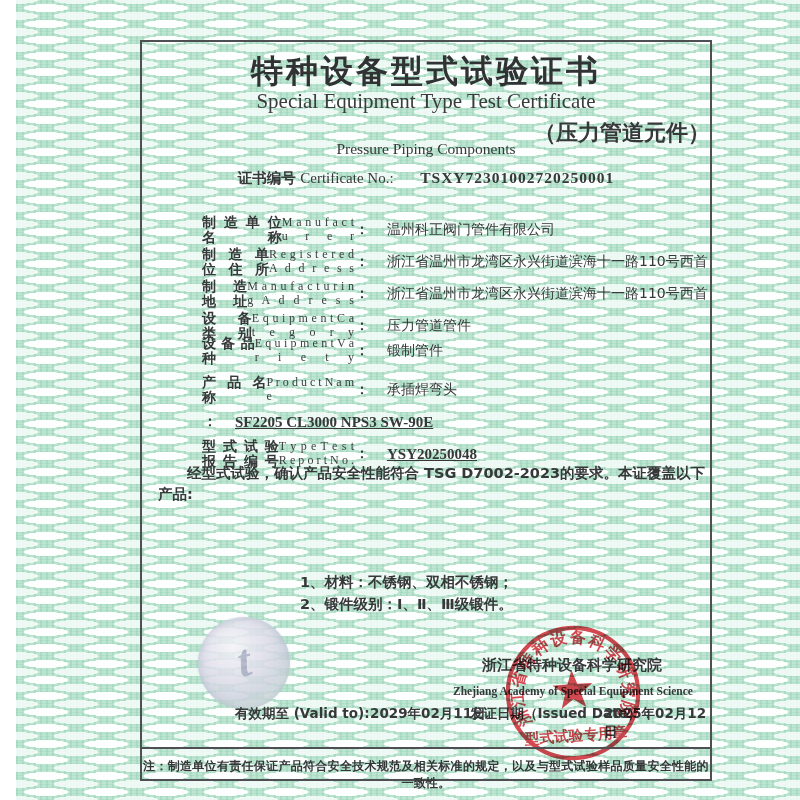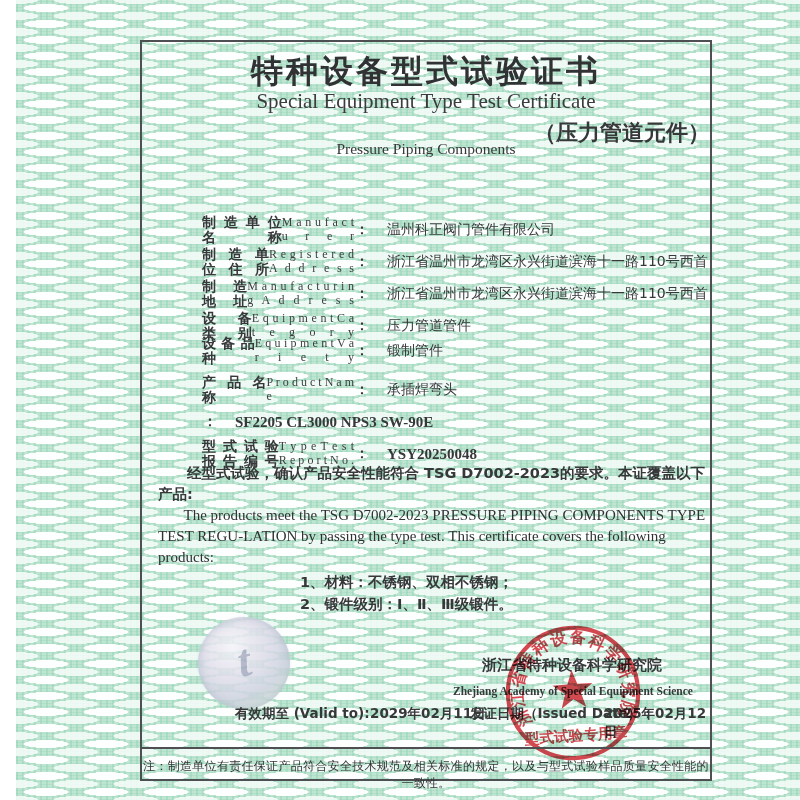--- a/index.html
+++ b/index.html
@@ -36,21 +36,21 @@
   .certline .cn{font-weight:bold;}
   .certline .en{font-family:"Liberation Serif","DejaVu Serif",serif;font-size:15px;}
   .certline .num{font-family:"Liberation Serif","DejaVu Serif",serif;font-weight:bold;font-size:15.5px;letter-spacing:1px;margin-left:22px;}
 
   .field-row{position:absolute;left:60px;display:flex;align-items:center;height:30px;}
   .flabel{width:152px;display:flex;flex-direction:row;justify-content:center;}
   .flabel .l-cn{display:block;text-align:justify;text-align-last:justify;font-size:14px;font-weight:bold;line-height:15px;white-space:normal;}
   .flabel .l-en{display:block;text-align:justify;text-align-last:justify;font-family:"Liberation Serif","DejaVu Serif",serif;font-size:12px;line-height:14px;color:#3c3e40;}
   .fcolon{font-size:14px;font-weight:bold;margin:0 4px 0 1px;}
   .fvalue{font-size:14px;font-weight:normal;white-space:nowrap;margin-left:14px;}
-  .fvalue.latin{font-family:"Liberation Serif","DejaVu Serif",serif;font-size:15px;font-weight:bold;}
+  .fvalue.latin{font-family:"Liberation Serif","DejaVu Serif",serif;font-size:15px;font-weight:bold;text-decoration:underline;}
 
   .statement{position:absolute;top:421px;left:16px;width:552px;}
   .st-cn{margin:0;text-indent:2em;font-size:14.5px;font-weight:bold;line-height:21px;}
   .st-en{margin:0;font-family:"Liberation Serif","DejaVu Serif",serif;font-size:15px;line-height:21px;text-indent:1.7em;color:#2f3133;}
 
   .products{position:absolute;top:529px;left:158px;}
   .products div{font-size:14.5px;font-weight:bold;line-height:22px;}
 
   .hologram{
     position:absolute;left:56px;top:575px;width:92px;height:92px;border-radius:50%;
@@ -68,33 +68,38 @@
 
   .dateline{position:absolute;top:663px;left:0;right:0;height:20px;font-size:13.5px;}
   .valid-label{position:absolute;left:93px;font-weight:bold;}
   .valid-value{position:absolute;left:228px;font-weight:bold;}
   .issued-label{position:absolute;left:328px;font-weight:bold;}
   .issued-value{position:absolute;left:462px;font-weight:bold;}
 
   .stamp{position:absolute;left:361px;top:581px;width:140px;height:140px;opacity:.88;mix-blend-mode:multiply;transform:rotate(-4deg);}
 
   .divider{position:absolute;left:-2px;right:-2px;top:705px;border-top:2px solid #4d4f52;}
-  .note{position:absolute;top:716px;left:0;right:0;text-align:center;font-size:12px;font-weight:normal;color:#333537;letter-spacing:.3px;}
+  .note{position:absolute;top:716px;left:0;right:0;text-align:center;font-size:12px;font-weight:bold;color:#333537;letter-spacing:.3px;}
 </style>
 </head>
 <body>
 
 <div class="page">
   <div class="frame">
 
     <div class="title-cn center">特种设备型式试验证书</div>
     <div class="title-en center serif">Special Equipment Type Test Certificate</div>
     <div class="sub-cn center">（压力管道元件）</div>
     <div class="sub-en center serif">Pressure Piping Components</div>
 
+    <div class="certline">
+      <span class="cn">证书编号</span>
+      <span class="en">Certificate No.:</span>
+      <span class="num">TSXY72301002720250001</span>
+    </div>
 
     <div class="field-row" style="top:173px">
       <div class="flabel">
         <span class="l-cn">制 造 单 位 名 称</span>
         <span class="l-en">M a n u f a c t u r e r</span>
       </div>
       <span class="fcolon">：</span>
       <span class="fvalue">温州科正阀门管件有限公司</span>
     </div>
     <div class="field-row" style="top:205px">
@@ -145,21 +150,20 @@
       <div class="flabel">
         <span class="l-cn">型 式 试 验 报 告 编 号</span>
         <span class="l-en">T y p e   T e s t   R e p o r t   N o .</span>
       </div>
       <span class="fcolon">：</span>
       <span class="fvalue latin">YSY20250048</span>
     </div>
 
     <div class="statement">
       <p class="st-cn">经型式试验，确认产品安全性能符合 TSG D7002-2023的要求。本证覆盖以下产品:</p>
-      <p class="st-en">The products meet the TSG D7002-2023 PRESSURE PIPING COMPONENTS TYPE TEST REGU-LATION  by passing the type test. This certificate covers the following products:</p>
     </div>
 
     <div class="products">
       <div>1、材料：不锈钢、双相不锈钢；</div>
       <div>2、锻件级别：Ⅰ、Ⅱ、Ⅲ级锻件。</div>
     </div>
 
     <div class="hologram">
       <span class="glyph">t</span>
     </div>

